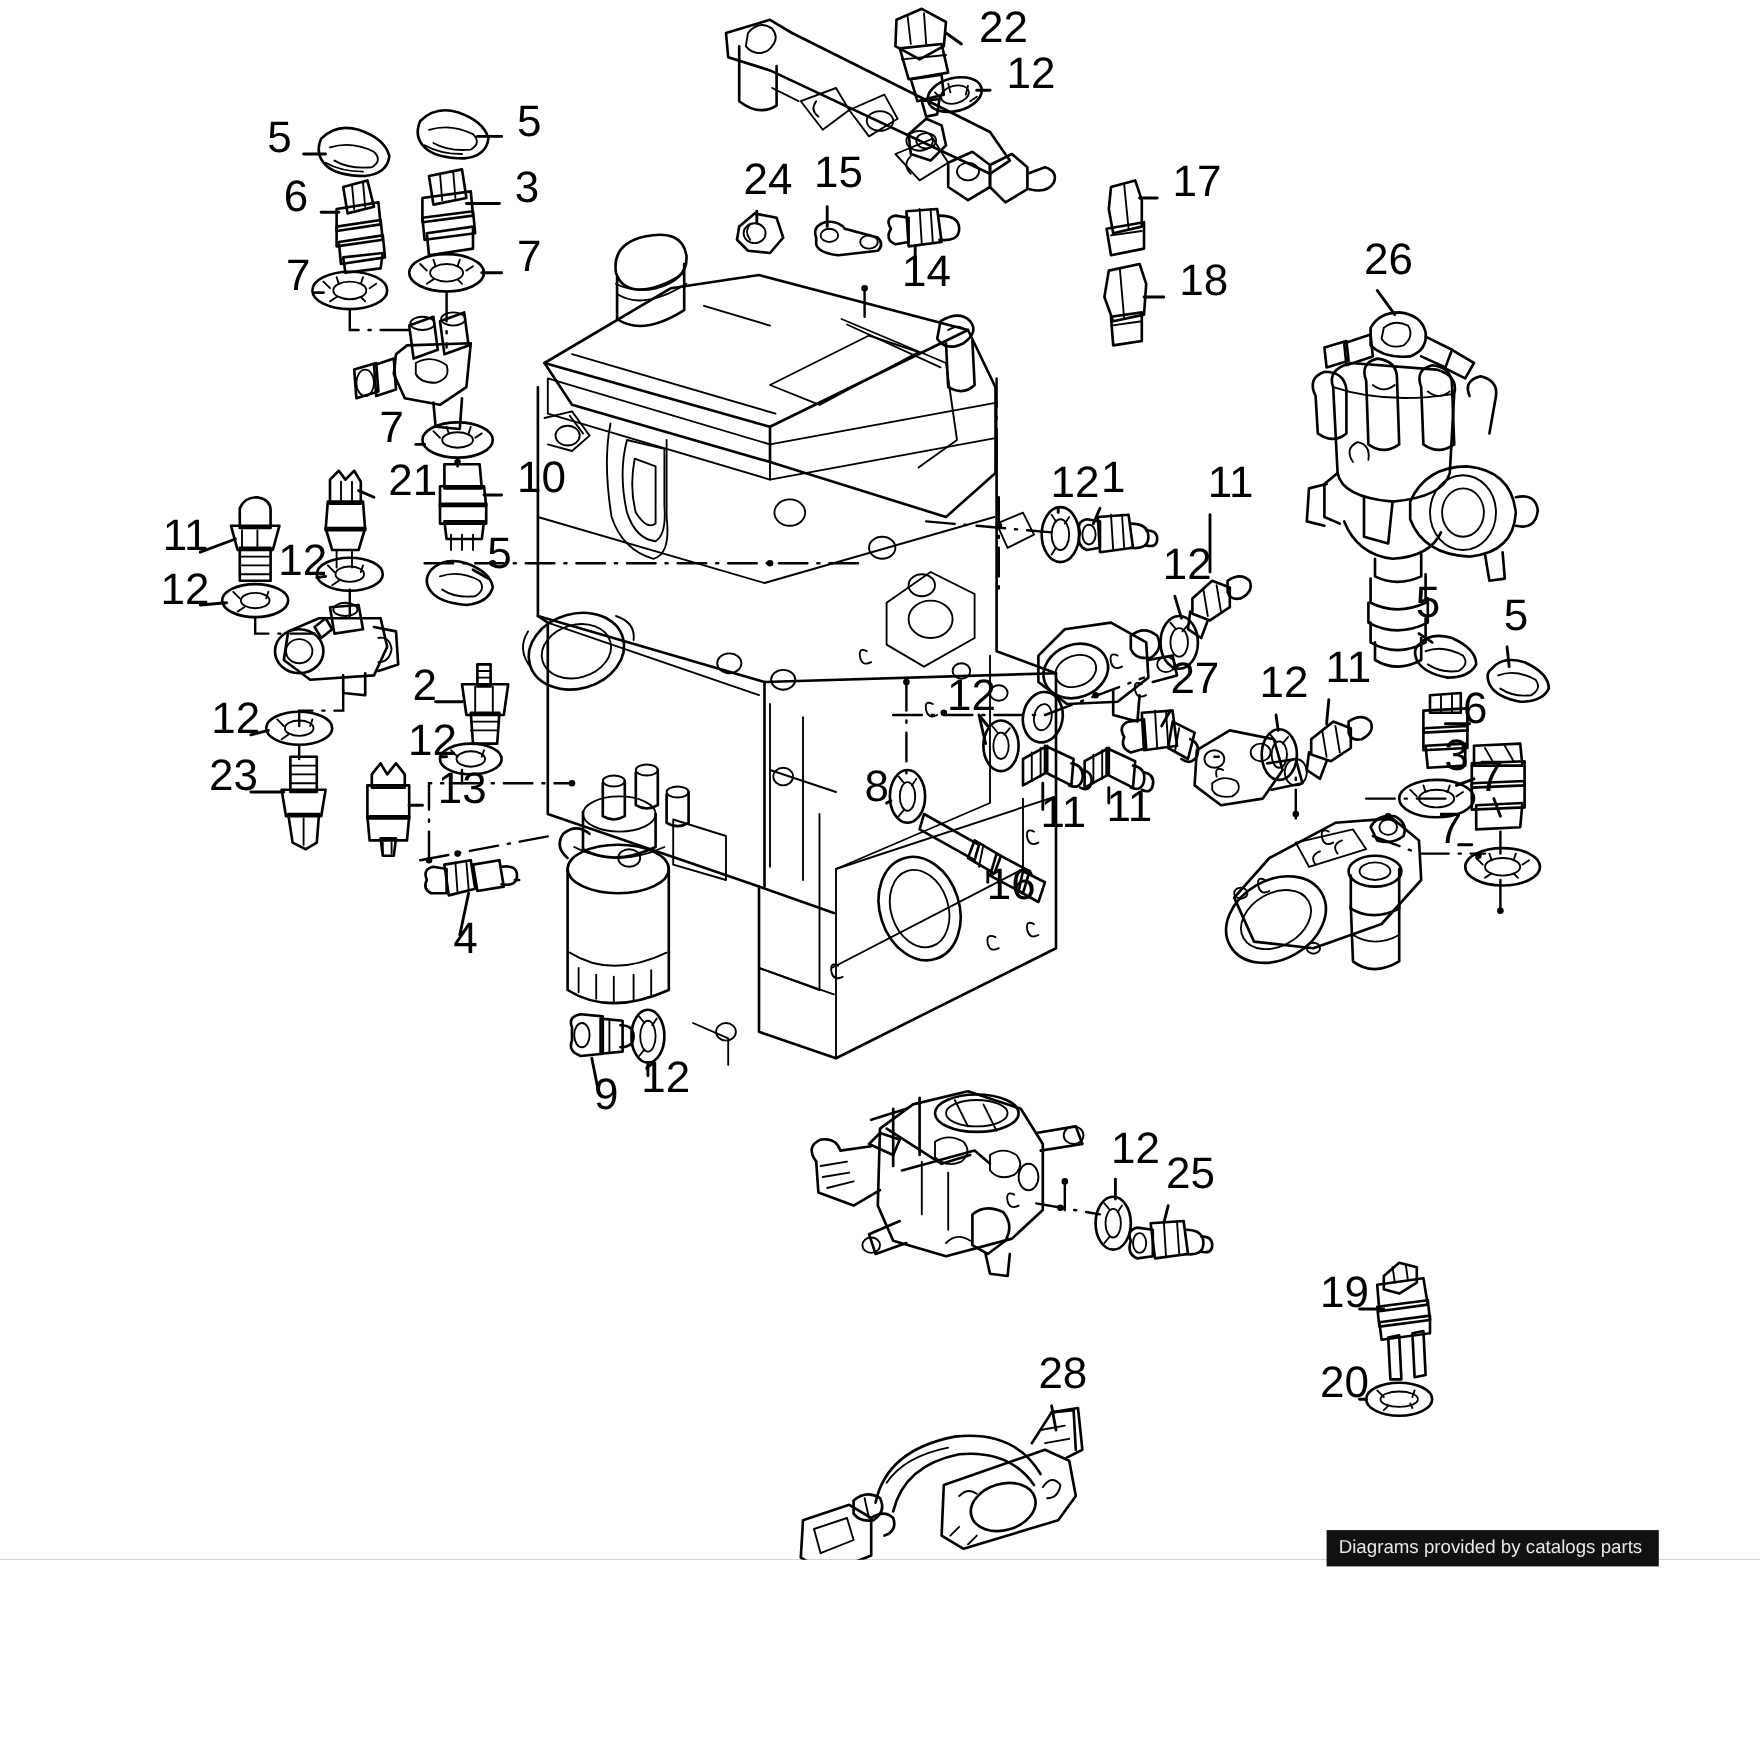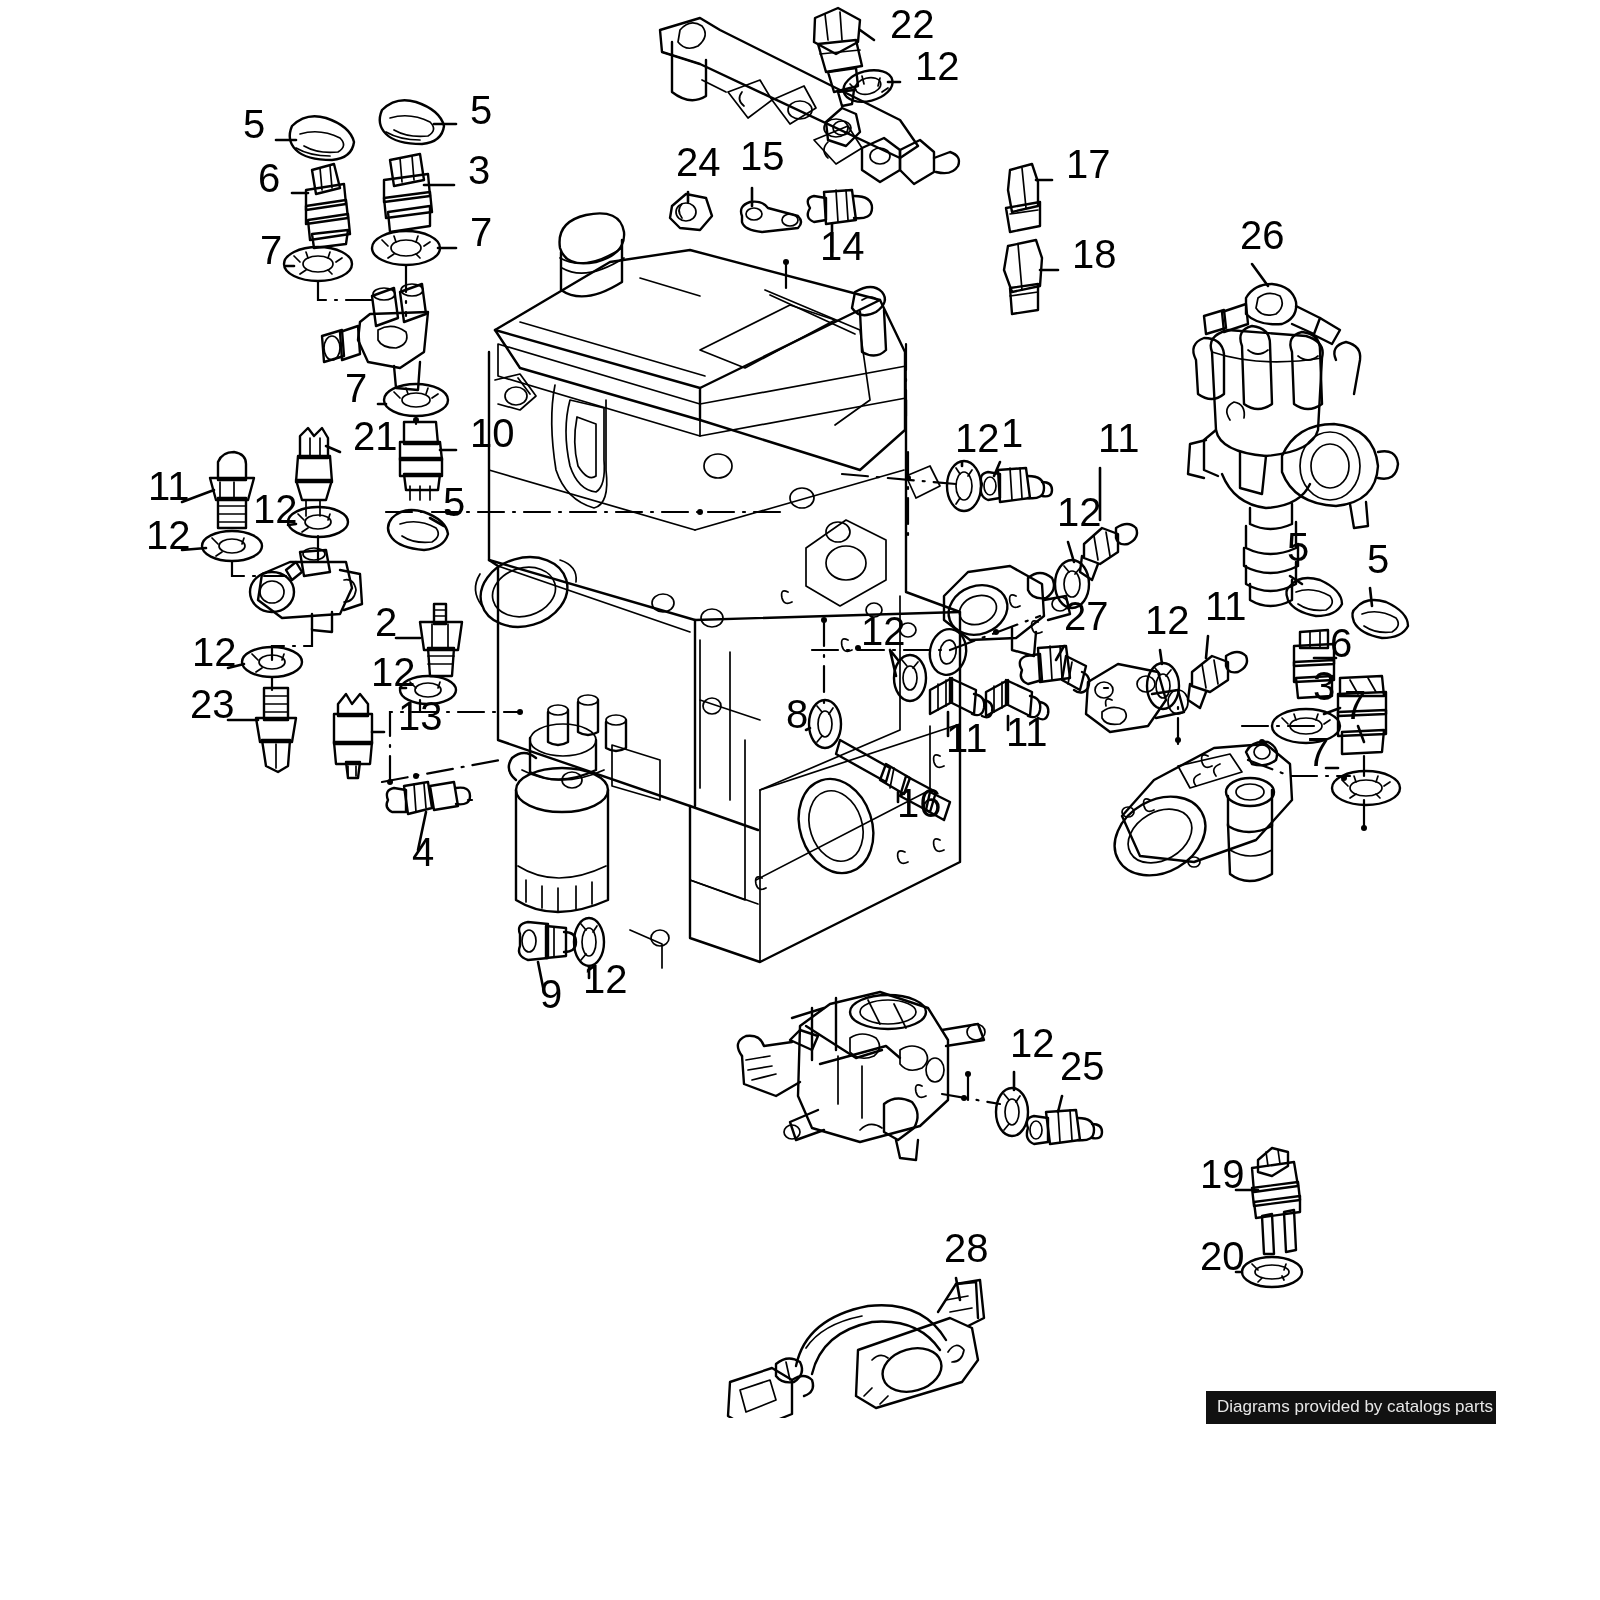--- a/index.html
+++ b/index.html
@@ -3,21 +3,21 @@
 <meta charset="utf-8">
 <style>
   html,body{margin:0;padding:0;background:#ffffff;}
   body{width:1600px;height:1600px;overflow:hidden;font-family:"Liberation Sans",sans-serif;}
   #page{position:relative;width:1600px;height:1600px;background:#fff;}
   #diagram{position:absolute;left:0;top:0;width:1600px;height:1600px;}
   .callout{font-family:"Liberation Sans",sans-serif;font-size:40px;fill:#000;}
   #footer{position:absolute;left:0;top:1418px;width:1600px;height:182px;background:#fff;}
   #footer-rule{position:absolute;left:0;top:1418px;width:1600px;height:3px;background:#000;}
   #watermark{position:absolute;left:1206px;top:1391px;background:#111111;color:#e8e8e8;
-             font-family:"Liberation Sans",sans-serif;font-size:17px;padding:6px 3px 7px 11px;white-space:nowrap;}
+             font-family:"Liberation Sans",sans-serif;font-size:17px;padding:6px 15px 7px 11px;white-space:nowrap;}
   .stroke{fill:none;stroke:#000;stroke-width:2.4;stroke-linecap:round;stroke-linejoin:round;}
   .strokeT{fill:none;stroke:#000;stroke-width:1.7;stroke-linecap:round;stroke-linejoin:round;}
   .lead{fill:none;stroke:#000;stroke-width:2.6;stroke-linecap:round;}
   .dashdot{fill:none;stroke:#000;stroke-width:2.2;stroke-dasharray:26 9 2 9;stroke-linecap:round;}
   .dot{fill:#000;}
 </style>
 </head>
 <body>
 
 <div id="page">

